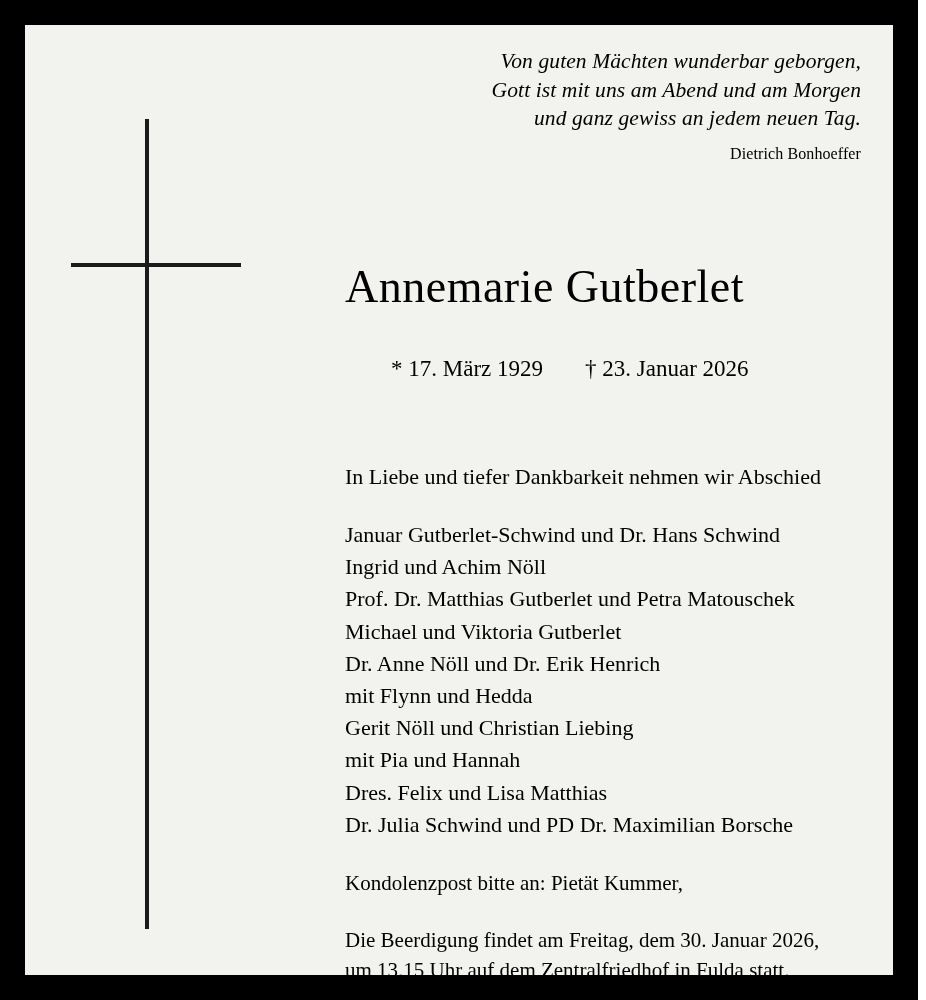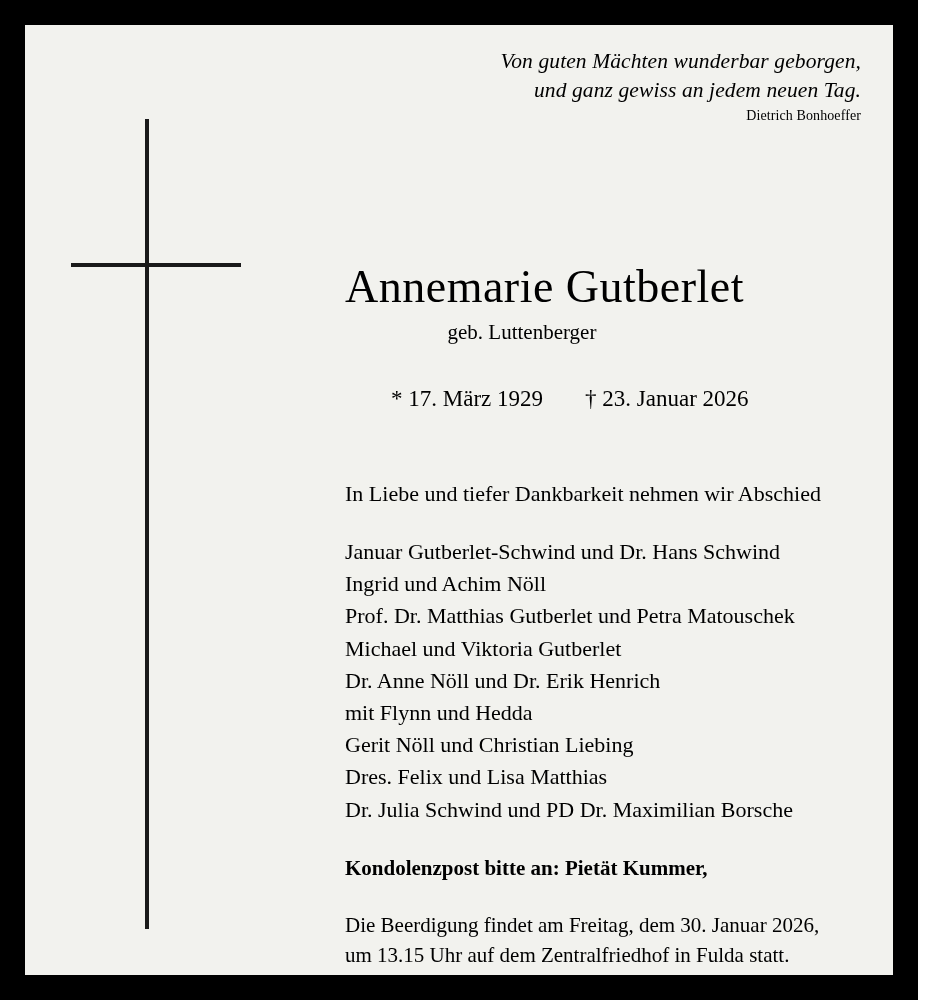--- a/index.html
+++ b/index.html
@@ -61,22 +61,23 @@
     top: 22px;
     text-align: right;
     font-style: italic;
     font-size: 21.5px;
     line-height: 28.5px;
     letter-spacing: 0.1px;
   }
   .verse-line { display: block; white-space: pre; }
   .verse-author {
     display: block;
+    margin-top: 9px;
     font-style: normal;
-    font-size: 14px;
+    font-size: 16px;
     line-height: 24px;
   }
   
   .content {
     position: absolute;
     left: 320px;
     top: 190px;
     right: 24px;
   }
   .deceased-name {
@@ -96,35 +97,34 @@
   .dates {
     margin-top: 12px;
     font-size: 23px;
     line-height: 28px;
     text-align: center;
     padding-right: 143px;
     white-space: pre;
   }
   .dates .sep { display: inline-block; width: 42px; }
   .intro {
-    margin-top: 39px;
+    margin-top: 52px;
     font-size: 22px;
     line-height: 28px;
   }
   .family {
     margin-top: 28px;
     font-size: 22px;
     line-height: 32.2px;
   }
   .family-line { display: block; white-space: nowrap; }
   .condolence {
     margin-top: 28px;
     font-size: 21px;
     line-height: 29px;
-    font-weight: bold;
   }
   .condolence-line { display: block; white-space: nowrap; }
   .funeral {
     margin-top: 27px;
     font-size: 21px;
     line-height: 30px;
   }
   .funeral-line { display: block; white-space: nowrap; }
 </style>
 </head>
@@ -133,41 +133,42 @@
 <div class="obituary">
   <div class="card">
 
     <div class="cross">
       <div class="vbar"></div>
       <div class="hbar"></div>
     </div>
 
     <div class="verse">
       <span class="verse-line">Von guten Mächten wunderbar geborgen,</span>
+      <span class="verse-line">Gott ist mit uns am Abend und am Morgen</span>
       <span class="verse-line">und ganz gewiss an jedem neuen Tag.</span>
       <span class="verse-author">Dietrich Bonhoeffer</span>
     </div>
 
     <div class="content">
       <div class="deceased-name">Annemarie Gutberlet</div>
-      <div class="maiden-name">geb. Luttenberger</div>
       <div class="dates">
         <span>* 17. März 1929</span><span class="sep"></span><span>† 23. Januar 2026</span>
       </div>
 
       <div class="intro">In Liebe und tiefer Dankbarkeit nehmen wir Abschied</div>
 
       <div class="family">
         <span class="family-line">Januar Gutberlet-Schwind und Dr. Hans Schwind</span>
         <span class="family-line">Ingrid und Achim Nöll</span>
         <span class="family-line">Prof. Dr. Matthias Gutberlet und Petra Matouschek</span>
         <span class="family-line">Michael und Viktoria Gutberlet</span>
         <span class="family-line">Dr. Anne Nöll und Dr. Erik Henrich</span>
         <span class="family-line">mit Flynn und Hedda</span>
         <span class="family-line">Gerit Nöll und Christian Liebing</span>
+        <span class="family-line">mit Pia und Hannah</span>
         <span class="family-line">Dres. Felix und Lisa Matthias</span>
         <span class="family-line">Dr. Julia Schwind und PD Dr. Maximilian Borsche</span>
       </div>
 
       <div class="condolence">
         <span class="condolence-line">Kondolenzpost bitte an: Pietät Kummer,</span>
       </div>
 
       <div class="funeral">
         <span class="funeral-line">Die Beerdigung findet am Freitag, dem 30. Januar 2026,</span>

